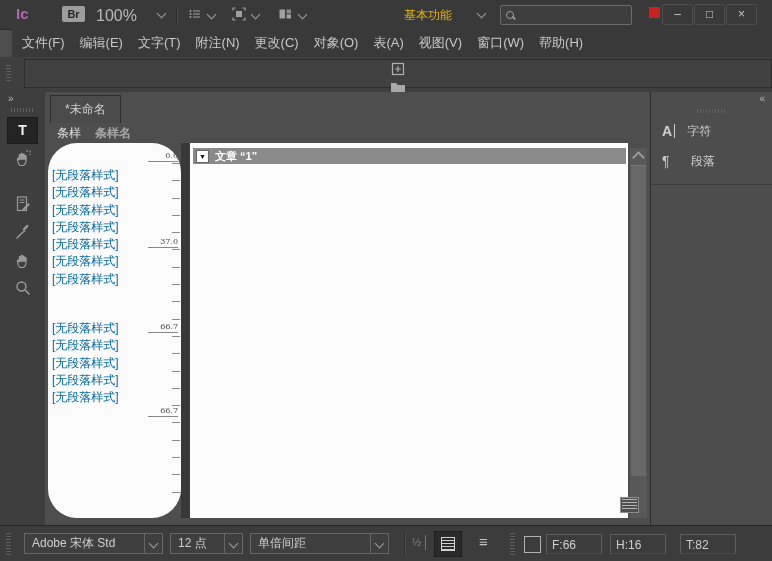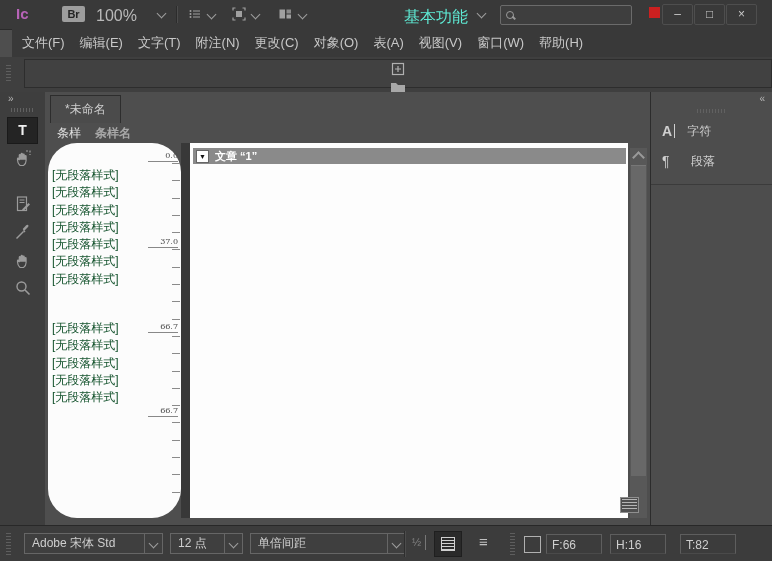--- a/index.html
+++ b/index.html
@@ -10,21 +10,21 @@
   .titlebar{position:absolute;left:0;top:0;width:772px;height:29px;background:#393939;border-bottom:1px solid #2a2a2a;}
   .logo{position:absolute;left:16px;top:5px;font-size:15px;font-weight:bold;color:#b763b7;}
   .br-btn{position:absolute;left:62px;top:6px;width:23px;height:16px;background:#9d9d9d;color:#262626;
           font-size:11px;font-weight:bold;text-align:center;line-height:16px;border-radius:2px;cursor:default;}
   .zoom-dd{position:absolute;left:96px;top:7px;font-size:16px;color:#b9b9b9;}
   .chev{display:inline-block;width:6px;height:6px;border-right:1.5px solid #9e9e9e;border-bottom:1.5px solid #9e9e9e;
         transform:rotate(45deg);vertical-align:middle;}
   .tb-chev{position:absolute;top:10px;}
   .tb-sep{position:absolute;top:6px;width:1px;height:17px;background:#2c2c2c;box-shadow:1px 0 0 #4c4c4c;}
   .icon-dd{position:absolute;top:7px;display:flex;align-items:center;gap:6px;}
-  .ws-dd{position:absolute;left:404px;top:7px;font-size:16px;color:#5eead4;}
+  .ws-dd{position:absolute;left:404px;top:7px;font-size:12px;color:#eab308;}
   .searchbox{position:absolute;left:500px;top:5px;width:130px;height:18px;border:1px solid #6b6b6b;border-radius:2px;
              background:#3e3e3e;display:flex;align-items:center;}
   .mag{width:6px;height:6px;border:1.5px solid #9a9a9a;border-radius:50%;margin-left:5px;position:relative;flex:none;}
   .mag::after{content:"";position:absolute;left:5px;top:5px;width:4px;height:1.5px;background:#9a9a9a;transform:rotate(45deg);}
   .searchbox input{flex:1;min-width:0;background:transparent;border:none;outline:none;color:#ddd;font-size:11px;padding:0 4px;}
   .red-ind{position:absolute;left:649px;top:7px;width:11px;height:11px;background:#cb2020;}
   .winbtn{position:absolute;top:4px;width:29px;height:19px;border:1px solid #4e4e4e;border-radius:2px;
           color:#c9c9c9;font-size:12px;text-align:center;line-height:18px;}
   
   .menubar{position:absolute;left:0;top:29px;width:772px;height:28px;background:#393939;border-bottom:1px solid #2a2a2a;margin-left:12px;}
@@ -66,21 +66,21 @@
   .g-main{position:absolute;left:142px;top:0;width:438px;height:375px;background:#fdfdfd;}
   .storybar{position:absolute;left:3px;top:5px;right:2px;height:16px;background:#8a8a8a;display:flex;align-items:center;padding-left:3px;}
   .tri-box{width:11px;height:11px;background:#fff;border:1px solid #666;display:flex;align-items:center;justify-content:center;
            font-size:7px;color:#111;line-height:11px;flex:none;}
   .storytitle{margin-left:6px;font-size:11px;font-weight:bold;color:#ffffff;}
   .rmark{position:absolute;left:100px;width:30px;text-align:right;font-family:"DejaVu Serif",serif;font-size:8px;
          color:#4a4a4a;border-bottom:1px solid #888;padding-bottom:1px;line-height:9px;}
   .rm0{top:8px;} .rm1{top:94px;} .rm2{top:179px;} .rm3{top:263px;}
   .ticks{position:absolute;left:124px;top:20px;width:8px;height:330px;
          background:repeating-linear-gradient(to bottom,#8a8a8a 0 1px,transparent 1px 17.3px);}
-  .styles{position:absolute;left:4px;font-size:12px;line-height:17.3px;color:#14532d;white-space:nowrap;}
+  .styles{position:absolute;left:4px;font-size:12px;line-height:17.3px;color:#0369a1;white-space:nowrap;}
   .sg1{top:24px;} .sg2{top:177px;}
   .scrollbar{position:absolute;left:585px;top:56px;width:17px;height:370px;background:#585858;}
   .sb-up{width:7px;height:7px;border-left:2px solid #9a9a9a;border-top:2px solid #9a9a9a;transform:rotate(45deg);margin:5px auto 0;}
   .sb-thumb{position:absolute;left:1px;right:1px;top:17px;height:310px;background:#686868;border-top:1px solid #777;}
   .corner-icon{position:absolute;left:575px;top:405px;width:15px;height:12px;border:1px solid #8f8f8f;background:#4f4f4f;
                padding:1px;}
   .corner-icon .lines{width:100%;height:100%;background:repeating-linear-gradient(to bottom,#b5b5b5 0 1px,transparent 1px 3px);}
   
   .rightpanel{position:absolute;left:650px;top:0;width:122px;height:433px;background:#4d4d4d;border-left:1px solid #2c2c2c;}
   .rp-collapse{position:absolute;right:10px;top:1px;font-size:10px;letter-spacing:-2px;color:#b5b5b5;}
@@ -89,21 +89,21 @@
   .rp1{top:26px;} .rp2{top:56px;}
   .rp-charicon{font-size:14px;font-weight:bold;color:#cfcfcf;border-right:1px solid #cfcfcf;padding-right:2px;line-height:14px;}
   .rp-paraicon{font-size:14px;color:#cfcfcf;width:17px;}
   .rp-label{margin-left:12px;font-size:12px;color:#cfcfcf;}
   .rp-div{position:absolute;left:0;top:92px;width:122px;border-top:1px solid #3b3b3b;}
   
   .statusbar{position:absolute;left:0;top:525px;width:772px;height:36px;background:#3c3c3c;border-top:1px solid #282828;}
   .statusbar .vgrip{position:absolute;top:7px;height:22px;}
   .sb-grip1{left:6px;} .sb-grip2{left:510px;}
   .select{position:absolute;top:7px;height:21px;border:1px solid #666;background:#3f3f3f;display:flex;align-items:center;box-sizing:border-box;}
-  .sel-font{left:24px;width:139px;} .sel-size{left:170px;width:73px;} .sel-space{left:250px;width:156px;}
+  .sel-font{left:24px;width:139px;} .sel-size{left:170px;width:73px;} .sel-space{left:250px;width:139px;}
   .sel-text{flex:1;font-size:12px;color:#cfcfcf;padding-left:7px;white-space:nowrap;overflow:hidden;}
   .sel-btn{width:17px;align-self:stretch;border-left:1px solid #666;display:flex;align-items:center;justify-content:center;}
   .ssep{position:absolute;left:404px;top:5px;width:1px;height:26px;background:#2e2e2e;box-shadow:1px 0 0 #4c4c4c;}
   .frac{position:absolute;left:412px;top:9px;font-size:11px;color:#848484;border-right:1px solid #777;padding-right:4px;line-height:15px;}
   .pressedbtn{position:absolute;left:434px;top:5px;width:28px;height:26px;background:#2a2a2a;border:1px solid #1f1f1f;
               display:flex;align-items:center;justify-content:center;box-sizing:border-box;}
   .pagelines{width:12px;height:12px;border:1px solid #cfcfcf;background:repeating-linear-gradient(to bottom,transparent 0 2px,#cfcfcf 2px 3px);}
   .sb-menu{position:absolute;left:479px;top:7px;font-size:15px;color:#c0c0c0;}
   .cf-icon{position:absolute;left:524px;top:10px;width:13px;height:13px;border:1px solid #b0b0b0;padding:1px;box-sizing:content-box;}
   .cf-icon .lines{width:100%;height:100%;background:repeating-linear-gradient(to bottom,#b0b0b0 0 1px,transparent 1px 3px);}

